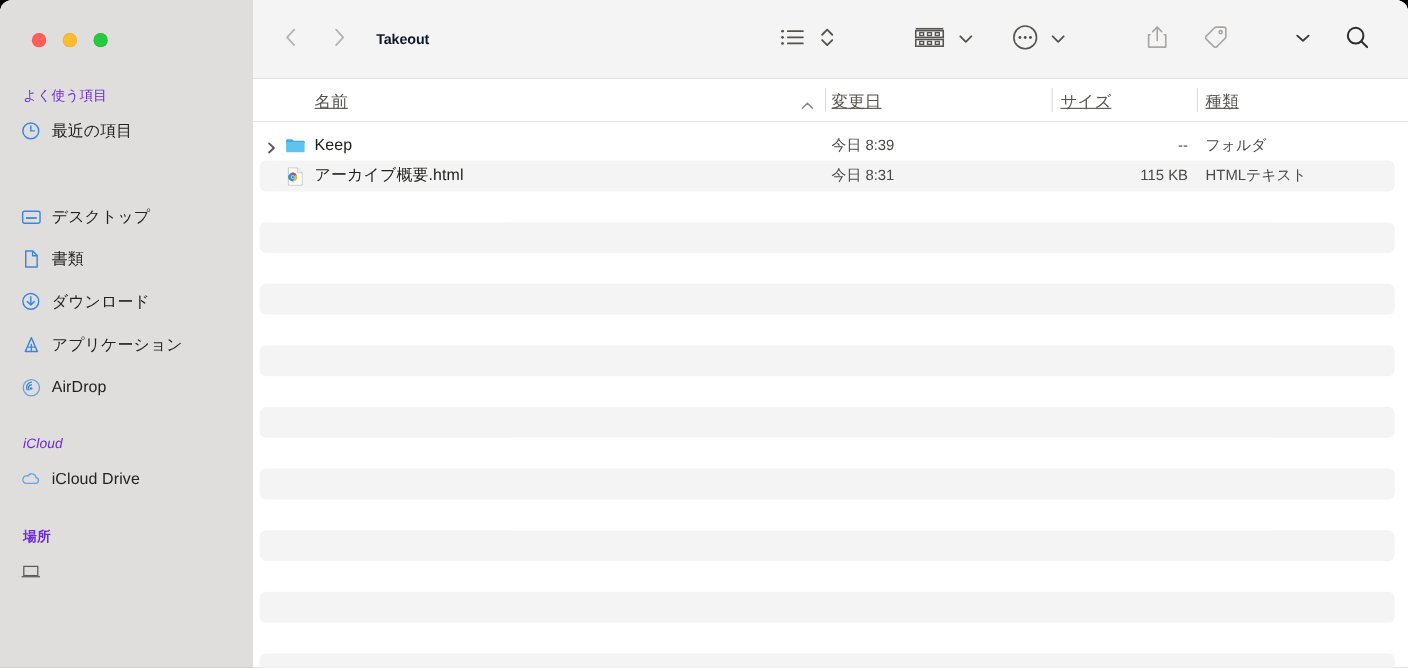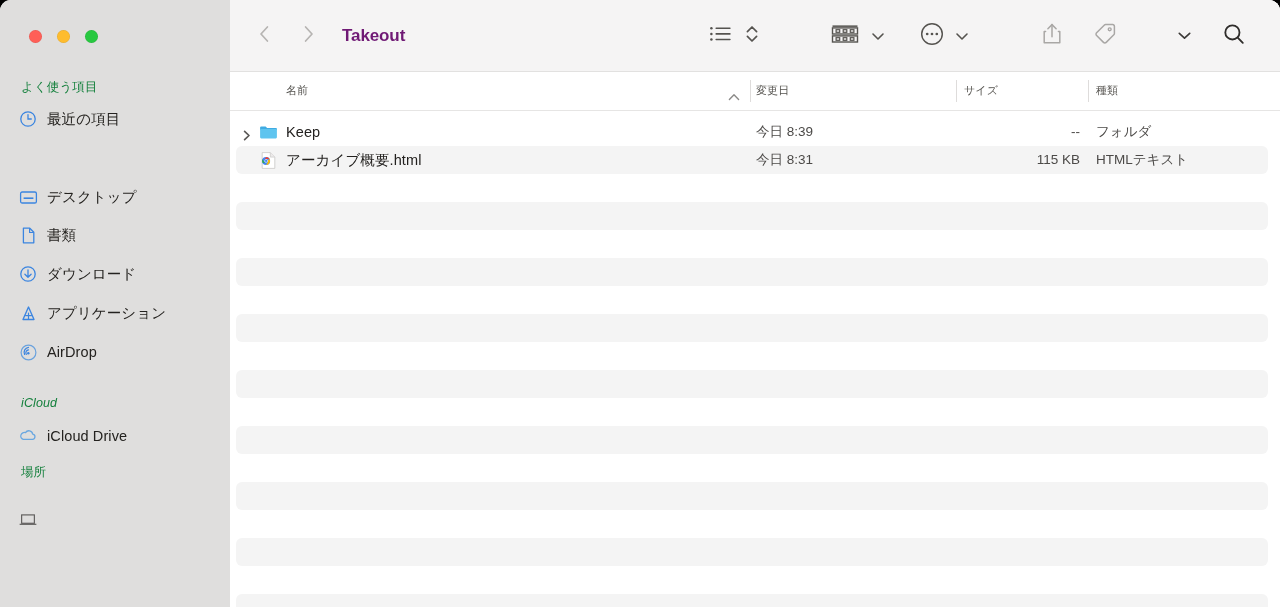--- a/index.html
+++ b/index.html
@@ -49,21 +49,21 @@
     border-radius: 50%;
   }
   .light.red    { left: 11px;  background: #ff5f57; box-shadow: inset 0 0 0 0.5px rgba(0,0,0,0.10); }
   .light.yellow { left: 39px;  background: #febc2e; box-shadow: inset 0 0 0 0.5px rgba(0,0,0,0.10); }
   .light.green  { left: 67px;  background: #28c840; box-shadow: inset 0 0 0 0.5px rgba(0,0,0,0.10); }
 
   .sb-section {
     position: absolute;
     left: 21px;
     font-size: 12.5px;
-    color: #15803d;
+    color: #6d28d9;
     letter-spacing: 0.1px;
     white-space: nowrap;
   }
 
   .sb-item {
     position: absolute;
     left: 12px;
     width: 208px;
     height: 26px;
     display: flex;
@@ -120,23 +120,23 @@
     justify-content: center;
   }
 
   #nav-back  { left: 18px;  top: 20px; width: 32px; height: 32px; }
   #nav-fwd   { left: 62px;  top: 20px; width: 32px; height: 32px; }
 
   #folder-title {
     position: absolute;
     left: 112px;
     top: 22px;
-    font-size: 17px;
+    font-size: 13px;
     font-weight: 600;
-    color: #701a75;
+    color: #0f172a;
     letter-spacing: -0.1px;
     white-space: nowrap;
     line-height: 28px;
   }
 
   #view-list   { left: 476px; top: 20px; width: 30px; height: 32px; }
   #view-sort   { left: 511px; top: 20px; width: 22px; height: 32px; }
   #group-btn   { left: 598px; top: 20px; width: 34px; height: 32px; }
   #group-chev  { left: 638px; top: 20px; width: 20px; height: 32px; }
   #more-btn    { left: 686px; top: 20px; width: 32px; height: 32px; }
@@ -153,24 +153,25 @@
     top: 72px;
     width: 1050px;
     height: 39px;
     background: #ffffff;
     border-bottom: 1px solid #e6e5e4;
     box-sizing: border-box;
   }
   .col-title {
     position: absolute;
     top: 11px;
-    font-size: 11px;
+    font-size: 15px;
     color: #55534f;
     white-space: nowrap;
     letter-spacing: 0.1px;
+    text-decoration: underline;
   }
   .col-div {
     position: absolute;
     top: 8px;
     width: 1px;
     height: 22px;
     background: #dedcdb;
   }
   #sort-arrow {
     position: absolute;
@@ -355,21 +356,21 @@
 
     <div class="sb-item" style="top:423px;">
       <span class="sb-icon">
         <svg width="20" height="20" viewBox="0 0 20 20">
             <path d="M5.2 13.4h9.3a2.7 2.7 0 0 0 .2-5.35 3.9 3.9 0 0 0-7.2-1.4 2.9 2.9 0 0 0-2.3 6.75z" fill="none" stroke="#6aa7e0" stroke-width="1.3" stroke-linejoin="round"></path>
           </svg>
       </span>
       <span class="sb-label">iCloud Drive</span>
     </div>
 
-    <div class="sb-section" style="top:464px;">場所</div>
+    <div class="sb-section" style="top:480px;font-weight:bold;">場所</div>
 
     <div class="sb-item" style="top:507px;">
       <span class="sb-icon">
         <svg width="22" height="18" viewBox="0 0 22 18">
             <rect x="4" y="3.4" width="14" height="9.2" fill="none" stroke="#5c5a58" stroke-width="1.25"></rect>
             <rect x="1.8" y="13.1" width="18.4" height="1.25" fill="#5c5a58"></rect>
           </svg>
       </span>
       <span class="sb-label"></span>
     </div>

